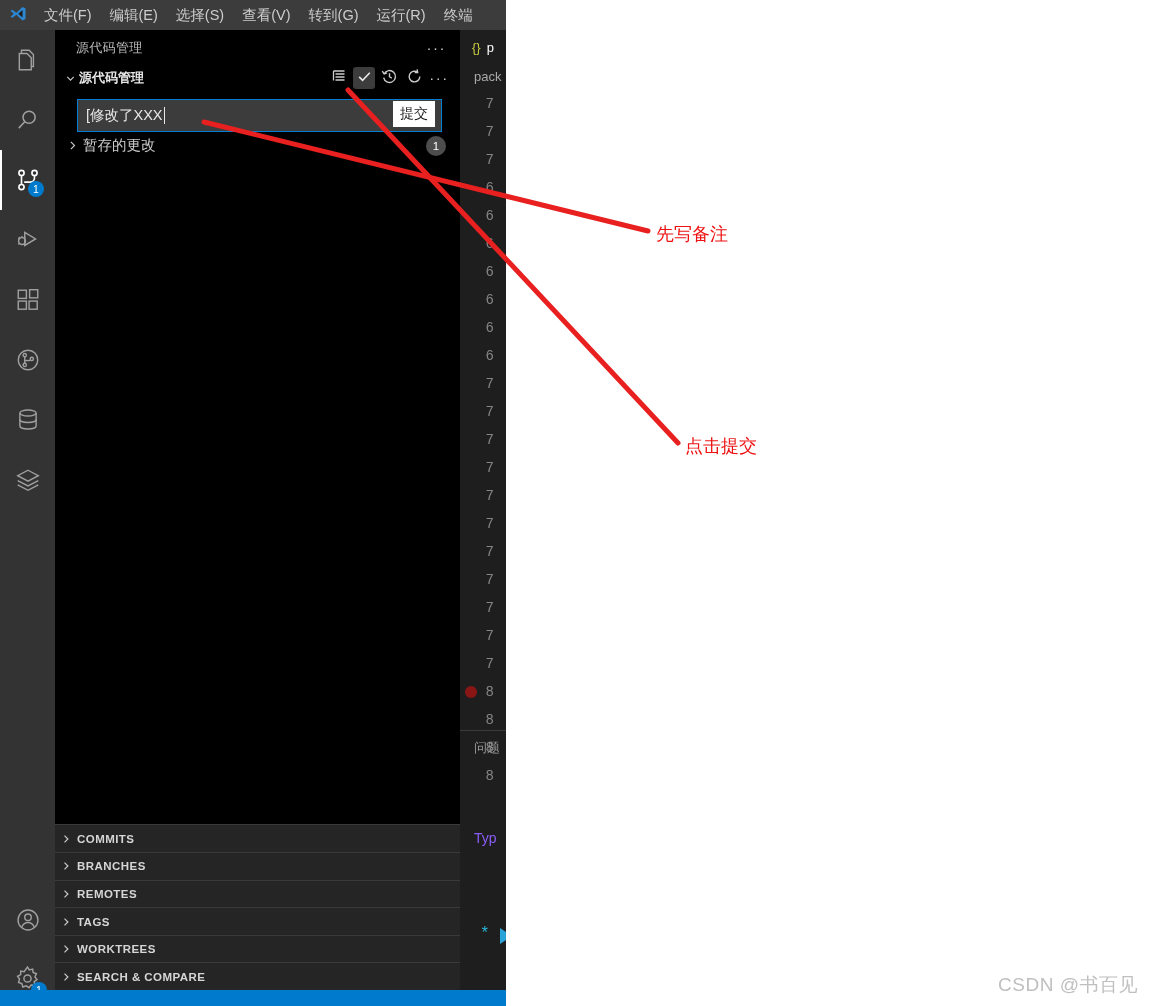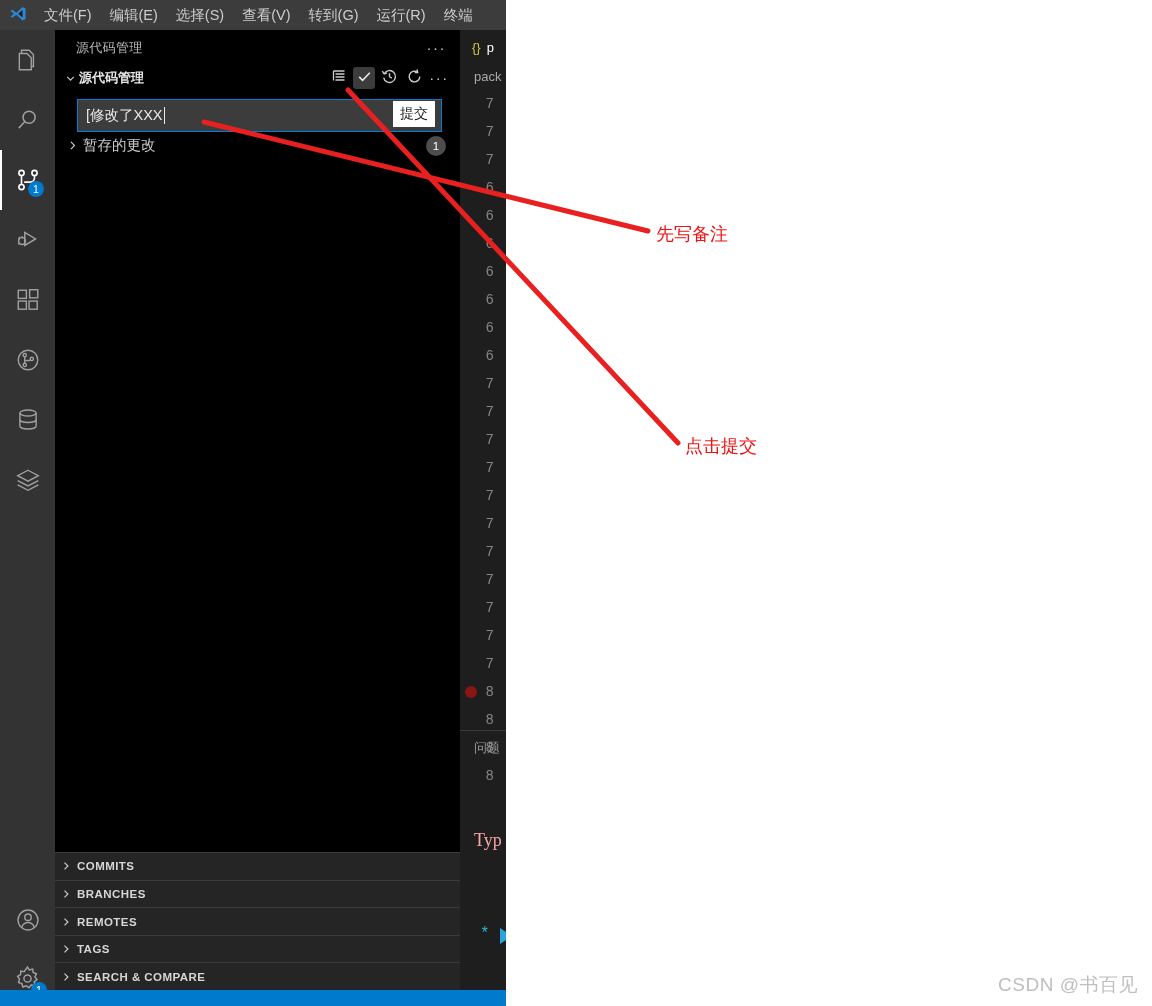--- a/index.html
+++ b/index.html
@@ -136,21 +136,21 @@
   .code-lines { padding-top: 3px; }
   .code-line { height: 28px; display: flex; align-items: center; padding-left: 8px; position: relative; }
   .ln { color: #858585; font-size: 14px; font-family: "Liberation Mono", monospace; width: 26px; text-align: right; }
   .bp-dot {
     position: absolute; left: 5px; top: 8px; width: 12px; height: 12px; border-radius: 6px;
     background: #8a1515;
   }
   .panel-divider { position: absolute; left: 0; top: 700px; width: 300px; height: 1px; background: #3a3a3a; }
   .panel-tabs { position: absolute; left: 0; top: 700px; width: 300px; height: 35px; display: flex; align-items: center; padding-left: 14px; }
   .panel-tab { color: #9a9a9a; font-size: 13px; white-space: nowrap; }
-  .terminal-line { position: absolute; left: 14px; top: 800px; color: #fca5a5; font-size: 18px; font-family: Liberation Serif, serif; white-space: nowrap; }
+  .terminal-line { position: absolute; left: 14px; top: 800px; color: #8b5cf6; font-size: 14px; font-family: Liberation Sans, sans-serif; white-space: nowrap; }
   .term-star { position: absolute; left: 20px; top: 895px; color: #29b8db; font-size: 16px; font-family: "Liberation Mono", monospace; }
   .term-arrow { position: absolute; left: 40px; top: 898px; width: 0; height: 0;
     border-top: 8px solid transparent; border-bottom: 8px solid transparent; border-left: 12px solid #2ba3d9; }
   .term-cursor { position: absolute; left: 20px; top: 962px; width: 11px; height: 21px; border: 1px solid #b0b0b0; }
 
   
   .statusbar {
     position: absolute; left: 0; bottom: 0; width: 760px; height: 16px; background: #007acc;
   }
 
@@ -427,20 +427,28 @@
                 </svg>
           </span>
           <span class="section-label">TAGS</span>
         </div>
         <div class="section-row">
           <span class="twisty">
             <svg width="12" height="12" viewBox="0 0 16 16" fill="none" stroke="#cccccc" stroke-width="1.6">
                   <path d="M6 3.5 L10.5 8 L6 12.5"></path>
                 </svg>
           </span>
+          <span class="section-label">WORKTREES</span>
+        </div>
+        <div class="section-row">
+          <span class="twisty">
+            <svg width="12" height="12" viewBox="0 0 16 16" fill="none" stroke="#cccccc" stroke-width="1.6">
+                  <path d="M6 3.5 L10.5 8 L6 12.5"></path>
+                </svg>
+          </span>
           <span class="section-label">SEARCH &amp; COMPARE</span>
         </div>
       </div>
     </div>
 
     <div class="editor-area">
       <div class="tabbar">
         <div class="tab">
           <span class="json-brace">{}</span>
           <span>p</span>

